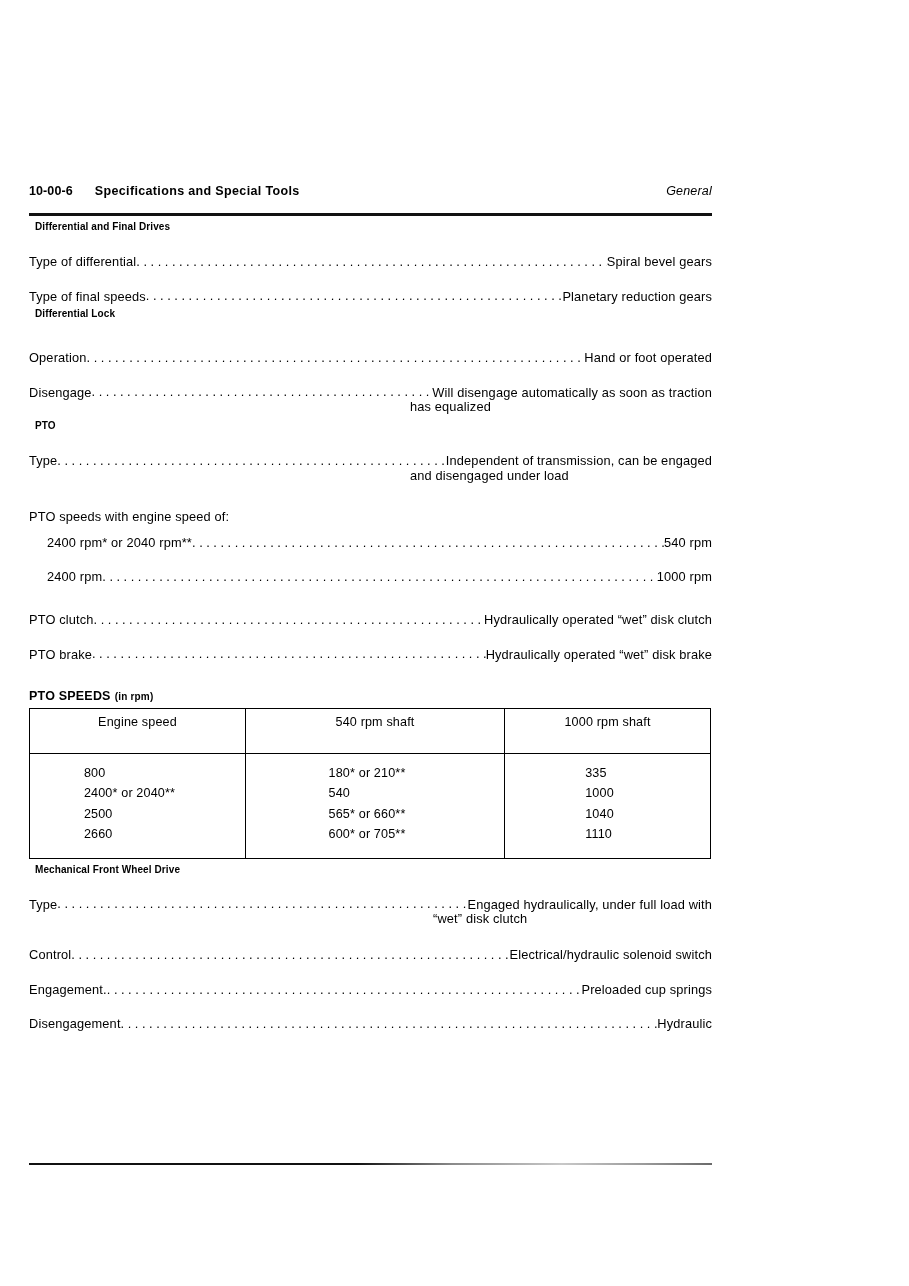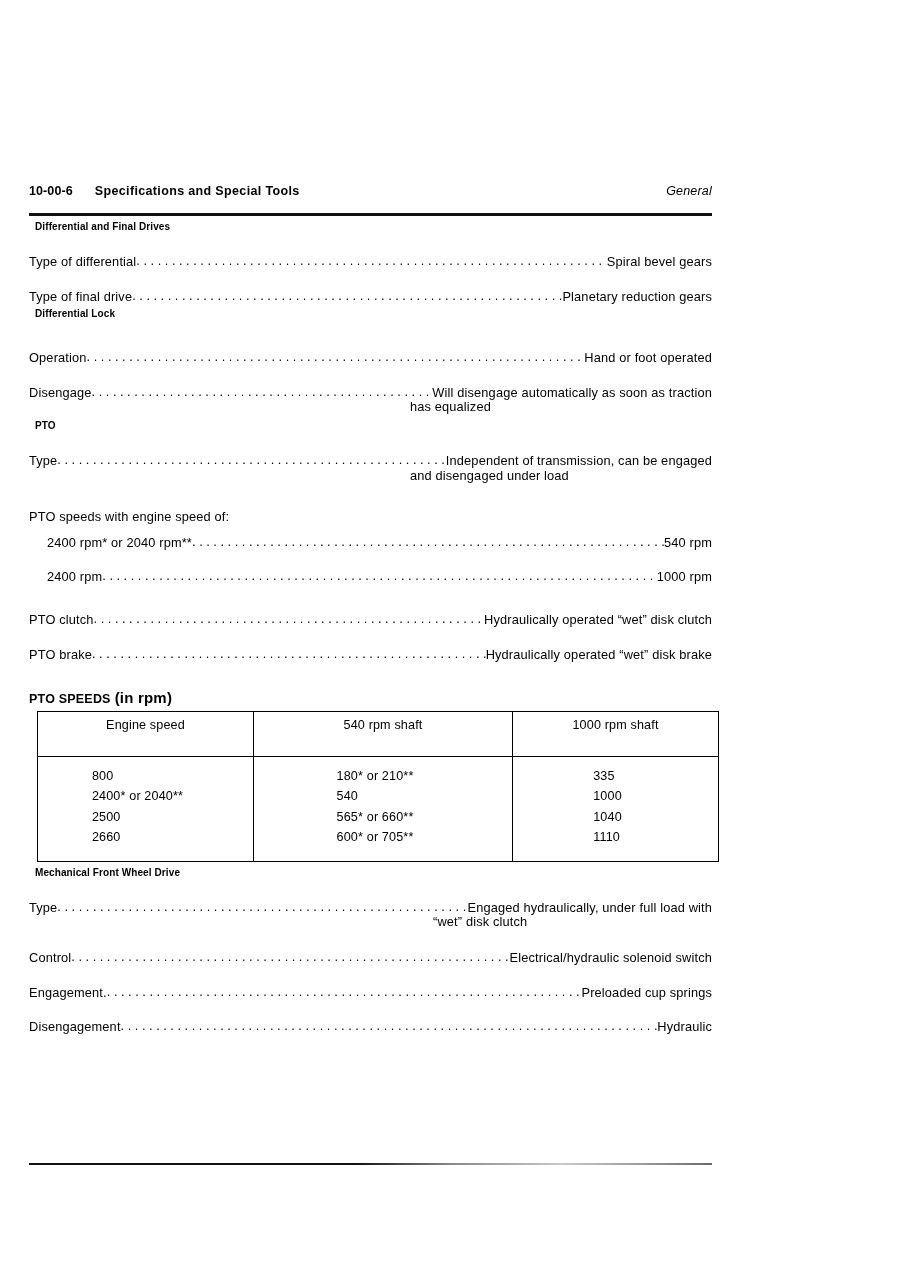--- a/index.html
+++ b/index.html
@@ -66,21 +66,21 @@
     line-height: 1;
   }
   .sec-diff   { margin-top: 24px; }
   .sec-lock   { margin-top: 44px; }
   .sec-pto    { margin-top: 42px; font-size: 17px; }
   .sec-mfwd   { margin-top: 37px; }
 
   
   .spec {
     display: flex;
-    align-items: flex-start;
+    align-items: flex-end;
     font-size: 12.8px;
     line-height: 1.06;
     white-space: nowrap;
     letter-spacing: 0.15px;
   }
   .spec .label { flex: 0 0 auto; }
   .spec .leader {
     flex: 1 1 auto;
     overflow: hidden;
     margin: 0 0px;
@@ -129,29 +129,28 @@
   }
 
   
   .tbl-caption {
     font-size: 12.5px;
     font-weight: bold;
     letter-spacing: 0.2px;
     margin-bottom: 5px;
     white-space: nowrap;
   }
-  .tbl-caption .small { font-size: 15px; }
+  .tbl-caption .small { font-size: 10px; }
 
   table.pto {
     border-collapse: collapse;
     width: 681px;
     table-layout: fixed;
     font-size: 12.6px;
     letter-spacing: 0.15px;
-    margin-left: 8px;
   }
   table.pto th,
   table.pto td {
     border: 1.6px solid #000000;
     font-weight: normal;
     vertical-align: top;
   }
   table.pto thead th {
     text-align: center;
     height: 31px;
@@ -221,21 +220,21 @@
     <h2 class="sec-title sec-diff">Differential and Final Drives</h2>
     <div class="gap-s"></div>
 
     <div class="spec">
       <span class="label">Type of differential</span>
       <span class="leader"></span>
       <span class="value">Spiral bevel gears</span>
     </div>
     <div class="gap-m"></div>
     <div class="spec">
-      <span class="label">Type of final drive</span>
+      <span class="label">Type of final speeds</span>
       <span class="leader"></span>
       <span class="value">Planetary reduction gears</span>
     </div>
 
     <h2 class="sec-title sec-lock">Differential Lock</h2>
     <div class="gap-l"></div>
 
     <div class="spec">
       <span class="label">Operation</span>
       <span class="leader"></span>

